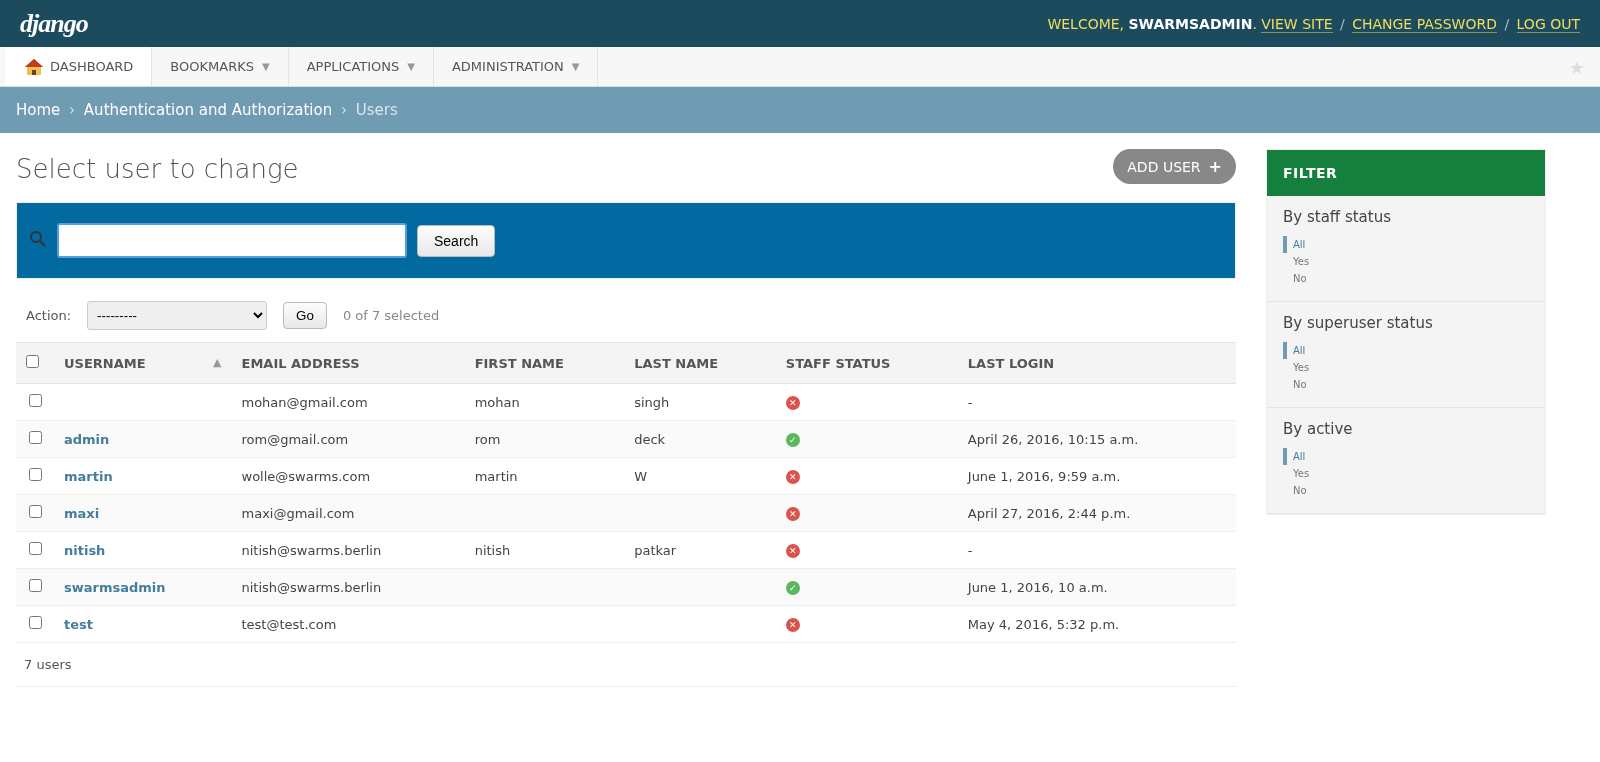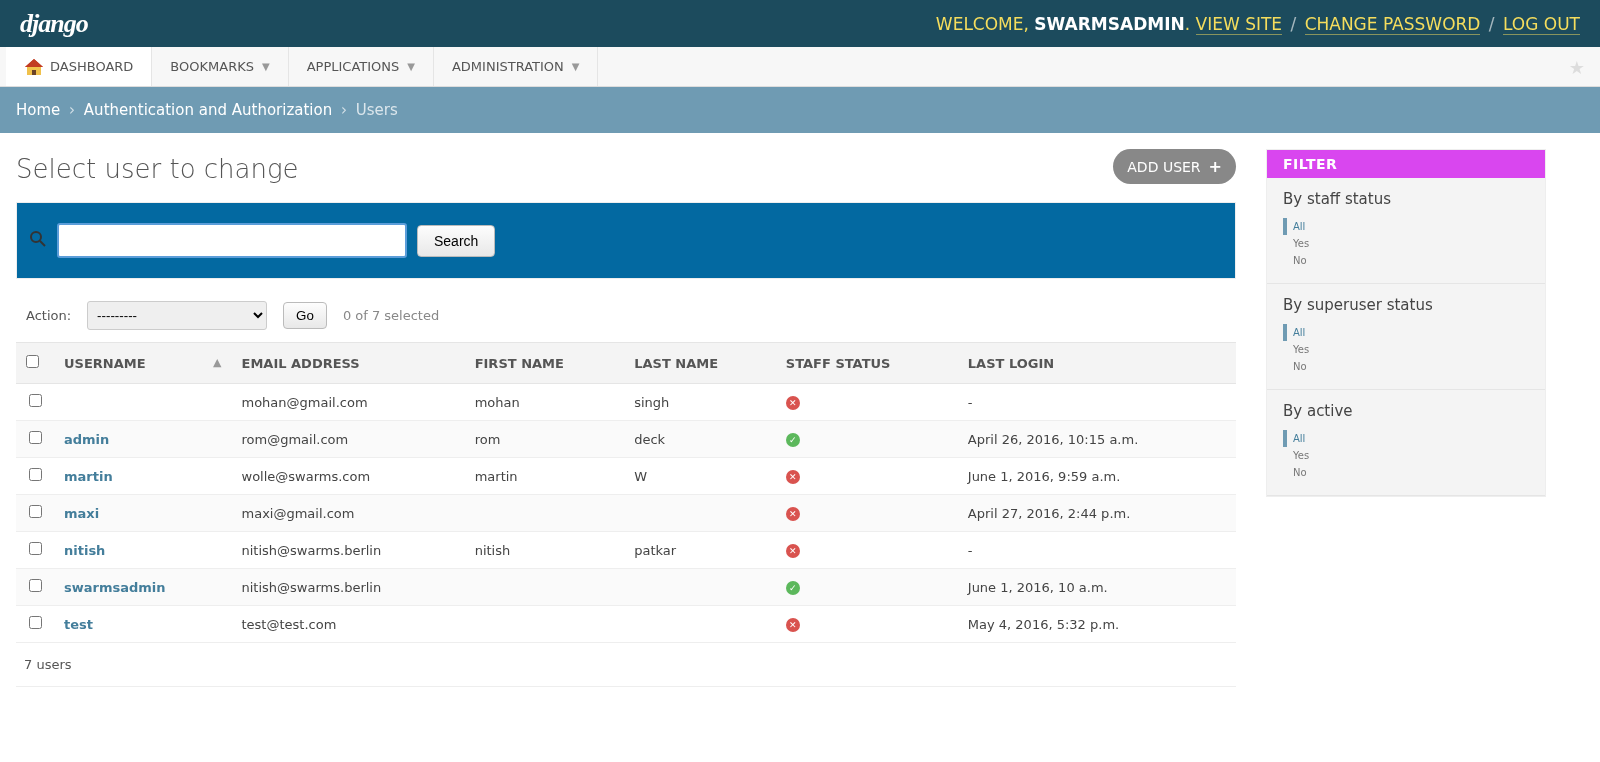--- a/index.html
+++ b/index.html
@@ -2,21 +2,21 @@
 <html><head>
   <meta charset="utf-8">
   <style>
     * { box-sizing: border-box; margin: 0; padding: 0; }
     body { font-family: "Lucida Grande", "DejaVu Sans", Arial, sans-serif; font-size: 13px; color: #333; background: #fff; }
     a { text-decoration: none; }
     
     
     .top-header { background: #1c4b5d; height: 47px; display: flex; align-items: center; justify-content: space-between; padding: 0 20px; color: #fff; }
     .logo { font-family: Georgia, serif; font-size: 26px; font-weight: bold; font-style: italic; color: #fff; letter-spacing: -1px; }
-    .user-tools { font-size: 17px; color: #f5dd5d; }
+    .user-tools { font-size: 14px; color: #f5dd5d; }
     .user-tools a { color: #f5dd5d; border-bottom: 1px solid rgba(245,221,93,0.5); }
     .user-tools strong { color: #fff; font-weight: bold; }
     .user-tools .sep { color: rgba(255,255,255,0.6); margin: 0 3px; }
     
     
     .nav-bar { background: #f7f7f7; border-bottom: 1px solid #ddd; height: 40px; display: flex; align-items: stretch; padding-left: 6px; position: relative; }
     .nav-item { display: flex; align-items: center; padding: 4px 18px; color: #555; font-size: 13px; cursor: pointer; border-right: 1px solid #e5e5e5; }
     .nav-item.active { background: #fff; }
     .home-icon-wrap { width: 20px; height: 18px; margin-right: 6px; display: flex; align-items: center; justify-content: center; }
     .dropdown-arrow { margin-left: 8px; color: #999; font-size: 10px; }
@@ -60,21 +60,21 @@
     table.results tbody tr:nth-child(even) td { background: #fafafa; }
     table.results a.obj-link { color: #447e9b; font-weight: bold; }
     .chk-col { width: 38px; text-align: center; }
     .status-icon { width: 14px; height: 14px; border-radius: 50%; display: inline-flex; align-items: center; justify-content: center; font-size: 9px; color: #fff; font-weight: bold; }
     .status-yes { background: #5cb85c; }
     .status-no { background: #d9534f; }
     .result-count { padding: 14px 8px; color: #555; border-bottom: 1px solid #eee; }
     
     
     .filter-box { background: #f4f4f4; border: 1px solid #eee; }
-    .filter-title { background: #d946ef; color: #fff; padding: 6px 16px; font-weight: bold; font-size: 14px; letter-spacing: 0.5px; }
+    .filter-title { background: #15803d; color: #fff; padding: 15px 16px; font-weight: bold; font-size: 14px; letter-spacing: 0.5px; }
     .filter-group { border-bottom: 1px solid #e5e5e5; padding: 12px 16px 14px 16px; }
     .filter-group h3 { font-size: 15px; font-weight: normal; color: #444; margin-bottom: 10px; }
     .filter-options { list-style: none; }
     .filter-options li { padding: 3px 0 3px 10px; font-size: 10px; }
     .filter-options li.selected { border-left: 4px solid #6f9bb3; padding-left: 6px; }
     .filter-options li.selected a { color: #447e9b; }
     .filter-options li a { color: #777; }
   </style>
 </head>
 <body>

